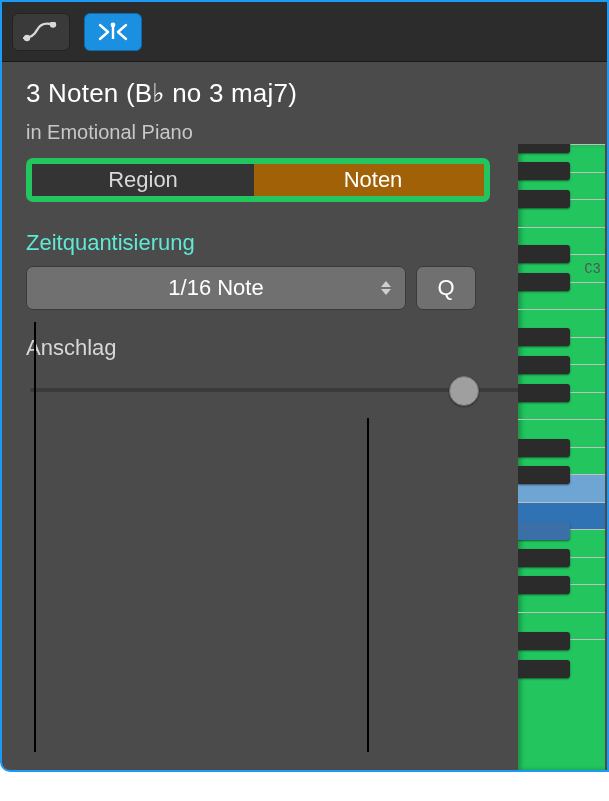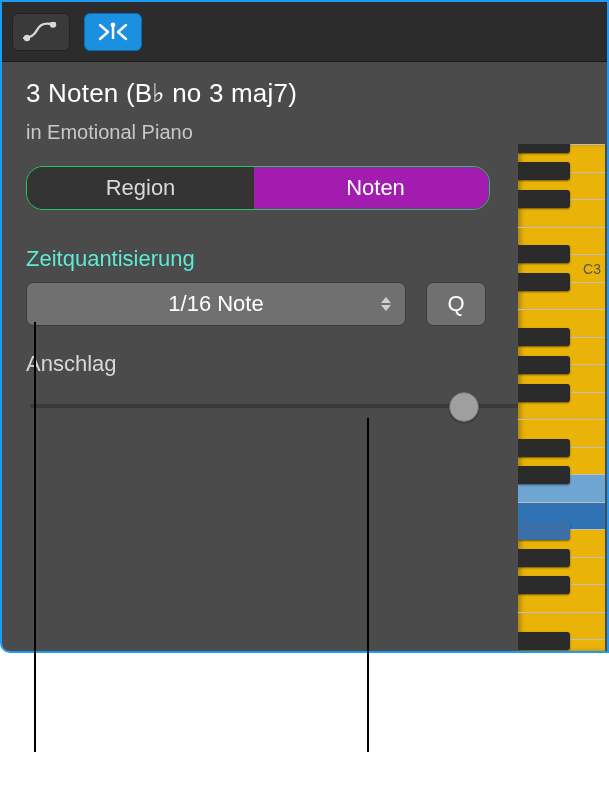--- a/index.html
+++ b/index.html
@@ -7,21 +7,21 @@
     width: 609px;
     height: 801px;
     background: #fff;
     font-family: -apple-system, "Helvetica Neue", Arial, sans-serif;
     position: relative;
   }
   .panel {
     position: absolute;
     top: 0; left: 0;
     width: 609px;
-    height: 653px;
+    height: 772px;
     background: #4c4b4c;
     border: 2px solid #1b9bf5;
     border-bottom-left-radius: 10px;
     overflow: hidden;
   }
   .toolbar {
     height: 60px;
     background: #2d2c2d;
     border-bottom: 1px solid #1a1a1a;
     display: flex;
@@ -47,45 +47,45 @@
     font-weight: 500;
     letter-spacing: 0.2px;
   }
   .subtitle {
     color: #c9c8c9;
     font-size: 20px;
     margin-top: 12px;
   }
   .tabs-row {
     display:flex;
-    margin: 8px 24px;
+    margin: 0 24px;
     width: 464px;
     height: 44px;
-    border-radius: 17px;
+    border-radius: 7px;
     overflow: hidden;
-    border: 1px solid #22c55e;
+    border: 6px solid #22c55e;
   }
   .tab {
     flex:1;
     display:flex; align-items:center; justify-content:center;
     font-size: 22px;
     cursor: pointer;
   }
   .tab.inactive { background:#353435; color:#d8d8d8; }
-  .tab.active { background:#a21caf; color:#fff;padding-left:8px; }
+  .tab.active { background:#a16207; color:#fff;padding-left:8px; }
   .section-label {
     color: #5eead4;
     font-size: 22px;
     padding: 28px 24px 10px 24px;
   }
   .row {
     display:flex;
     align-items:flex-start;
     padding: 0 24px;
-    gap: 20px;
+    gap: 10px;
   }
   .popup {
     width: 380px;
     height: 44px;
     background:#707070;
     border: 1px solid #3a3a3a;
     border-radius: 7px;
     display:flex;
     align-items:center;
     justify-content:center;
@@ -146,23 +146,24 @@
     border:1px solid #6e6d6e;
     box-shadow: 0 1px 2px rgba(0,0,0,0.4);
   }
   
   .keyboard {
     position:absolute;
     top:142px;
     right:2px;
     width:87px;
     bottom:0;
-    background:#eab308;
+    background:#22c55e;
     box-shadow: inset 3px 0 4px rgba(0,0,0,0.25);
     overflow:hidden;
+    font-family:Liberation Mono, monospace;
   }
   .keyboard .white-key {
     height: 27.5px;
     border-top:1px solid #bfbfbf;
     position:relative;
   }
   .keyboard .white-key.sel1 { background:#2f73b5; }
   .keyboard .white-key.sel2 { background:#6ea5d2; }
   .keyboard .black-key {
     position:absolute;

